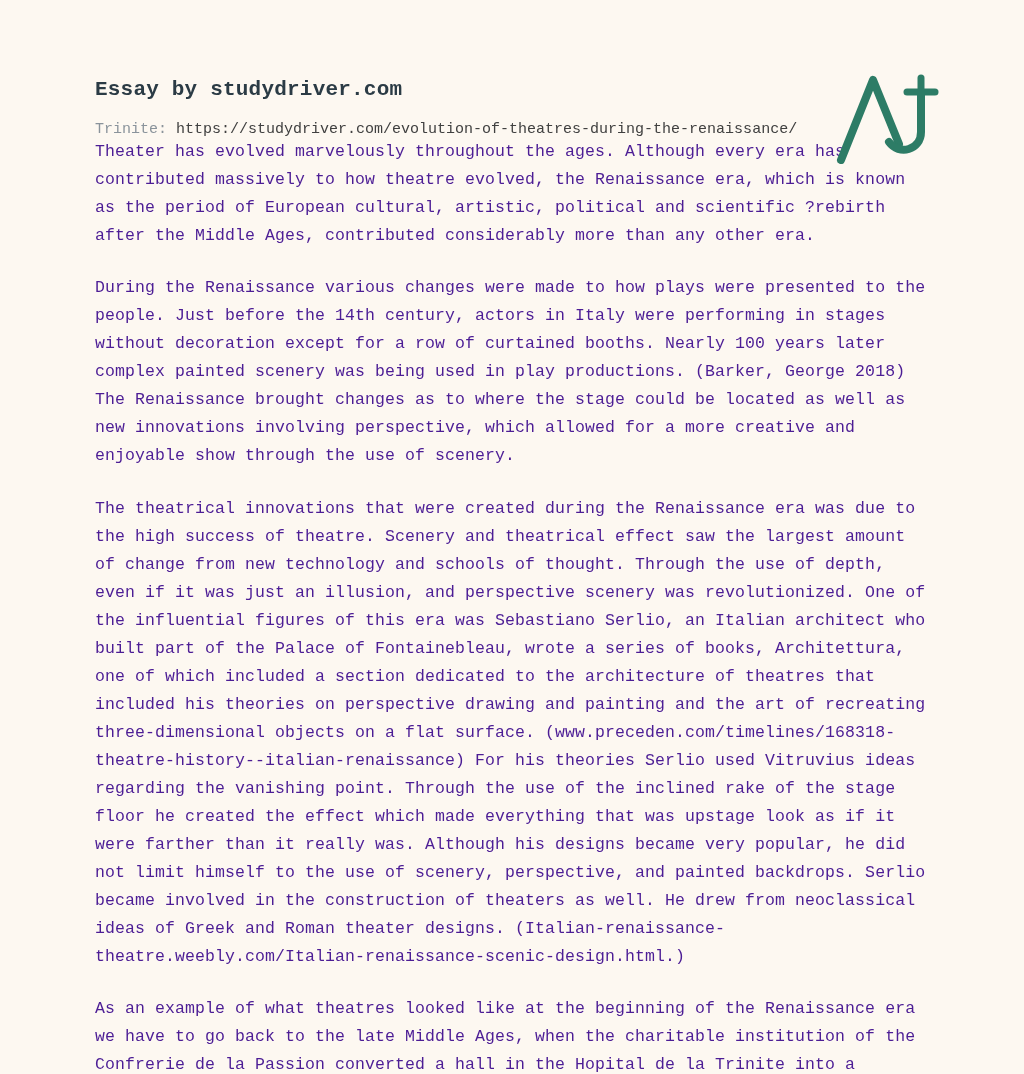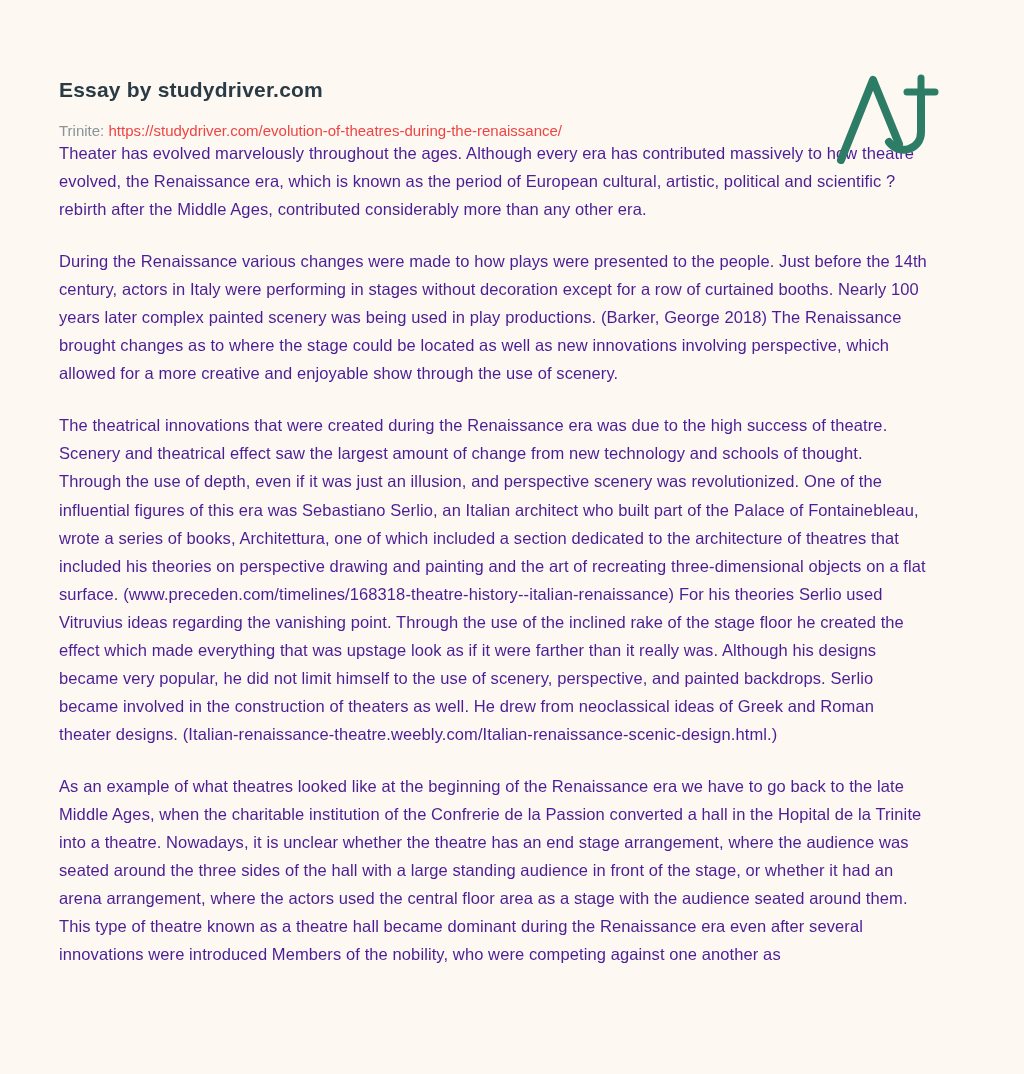--- a/index.html
+++ b/index.html
@@ -5,41 +5,41 @@
   html, body {
     margin: 0;
     padding: 0;
     background: #fdf8f1;
   }
   .page {
     position: relative;
     width: 1024px;
     height: 1074px;
     box-sizing: border-box;
-    padding: 78px 95px 0 59px;
+    padding: 78px 95px 0 95px;
     overflow: hidden;
     background: #fdf8f1;
-    font-family: Liberation Sans, sans-serif;
+    font-family: Liberation Mono, monospace;
   }
   .header {
     position: relative;
   }
   .byline {
     font-size: 21px;
     font-weight: 700;
     color: #2b3b45;
     letter-spacing: 0.2px;
     margin: 0 0 20px 0;
   }
   .source-line {
     font-size: 15px;
     color: #8a939b;
   }
   .source-line a {
-    color: #ef4444;
+    color: #404040;
     text-decoration: none;
   }
   .logo {
     position: absolute;
     top: -6px;
     right: -12px;
     width: 108px;
     height: 92px;
   }
   .article-title {

